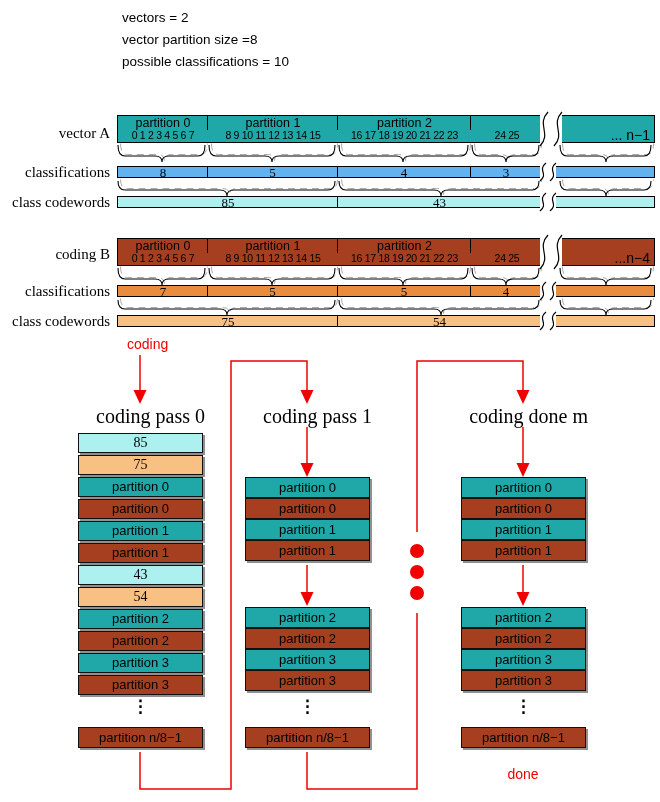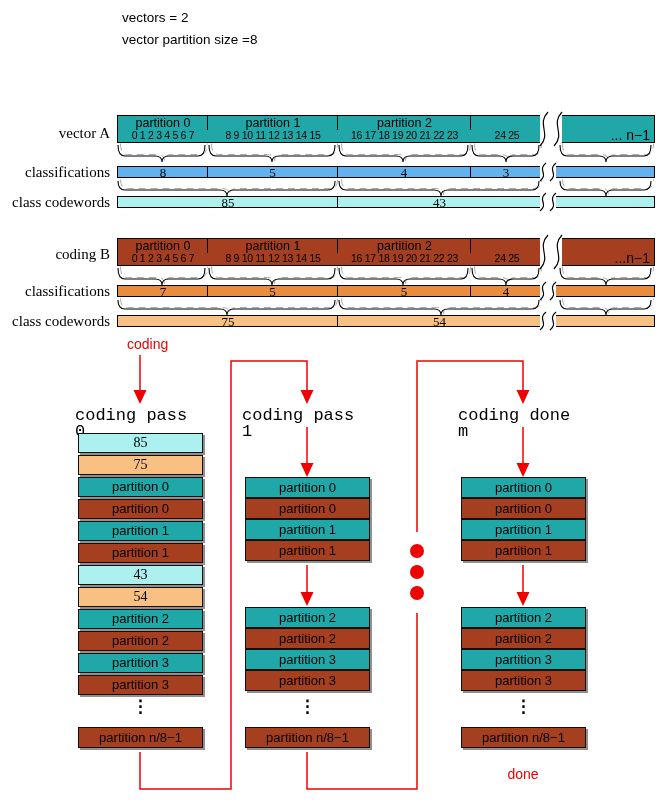--- a/index.html
+++ b/index.html
@@ -10,41 +10,42 @@
             font-family:"Liberation Serif",serif;font-size:15px;line-height:16px;white-space:nowrap}
   .bar{position:absolute;left:117px;width:538px;box-sizing:border-box;border:1px solid #000}
   .pl{position:absolute;top:0;height:14px;line-height:14px;font-size:12.5px;text-align:center;white-space:nowrap}
   .nm{position:absolute;bottom:0;height:13px;line-height:13px;font-size:10.5px;letter-spacing:-0.3px;
       text-align:center;white-space:nowrap}
   .tail{right:4px;left:auto;width:auto;letter-spacing:0;font-size:14px}
   .vdiv{position:absolute;top:0;width:1px;background:#000}
   .cv{position:absolute;top:0;height:100%;text-align:center;font-family:"Liberation Serif",serif;
       font-size:13px;line-height:12px}
   .redlbl{position:absolute;color:var(--red);font-size:14px;line-height:15px}
-  .pass-title{position:absolute;top:408px;width:130px;text-align:left;
-              font-family:Liberation Mono, monospace;font-size:17px;line-height:16px}
+  .pass-title{position:absolute;top:408px;width:130px;text-align:right;
+              font-family:Liberation Serif, serif;font-size:20px;line-height:16px}
   .pass-col{position:absolute;width:125px}
   .bx{position:absolute;left:0;width:125px;height:20px;box-sizing:border-box;border:1px solid #101010;
       box-shadow:2px 2px 0 var(--shadow);text-align:center;font-size:13px;line-height:18px;white-space:nowrap}
   .bx.grp{height:21px;line-height:19px}
   .bx.num{font-family:"Liberation Serif",serif;font-size:14px}
   .vec-a{background:var(--teal)}
   .vec-b{background:var(--brown)}
   .code-a{background:var(--lcyan)}
   .code-b{background:var(--lorange)}
   .vdots{position:absolute;width:125px;text-align:center;font-size:17px;font-weight:bold;line-height:20px}
   #overlay{position:absolute;left:0;top:0;pointer-events:none}
 </style>
 </head>
 <body>
 
 <div class="canvas">
 
   <div class="hdr" style="top:10px">vectors = 2</div>
   <div class="hdr" style="top:32px">vector partition size =8</div>
+  <div class="hdr" style="top:54px">possible classifications = 10</div>
 
   <div class="rowlabel" style="top:125px">vector A</div>
   <div class="bar" style="top:115px;height:28px;background:var(--teal)">
     <span class="pl" style="left:1px;width:88px">partition 0</span>
     <span class="pl" style="left:91px;width:128px">partition 1</span>
     <span class="pl" style="left:221px;width:131px">partition 2</span>
     <i class="vdiv" style="left:89px;height:14px"></i>
     <i class="vdiv" style="left:219px;height:14px"></i>
     <i class="vdiv" style="left:352px;height:14px"></i>
     <span class="nm" style="left:1px;width:88px">0 1 2 3 4 5 6 7</span>
@@ -77,21 +78,21 @@
     <span class="pl" style="left:1px;width:88px">partition 0</span>
     <span class="pl" style="left:91px;width:128px">partition 1</span>
     <span class="pl" style="left:221px;width:131px">partition 2</span>
     <i class="vdiv" style="left:89px;height:14px"></i>
     <i class="vdiv" style="left:219px;height:14px"></i>
     <i class="vdiv" style="left:352px;height:14px"></i>
     <span class="nm" style="left:1px;width:88px">0 1 2 3 4 5 6 7</span>
     <span class="nm" style="left:91px;width:128px">8 9 10 11 12 13 14 15</span>
     <span class="nm" style="left:221px;width:131px">16 17 18 19 20 21 22 23</span>
     <span class="nm" style="left:354px;width:70px">24 25</span>
-    <span class="nm tail">...n−1</span>
+    <span class="nm tail">...n−4</span>
   </div>
 
   <div class="rowlabel" style="top:283px">classifications</div>
   <div class="bar" style="top:285px;height:12px;background:var(--morange)">
     <i class="vdiv" style="left:89px;height:100%"></i>
     <i class="vdiv" style="left:219px;height:100%"></i>
     <i class="vdiv" style="left:352px;height:100%"></i>
     <span class="cv" style="left:1px;width:88px">7</span>
     <span class="cv" style="left:90px;width:129px">5</span>
     <span class="cv" style="left:220px;width:132px">5</span>

